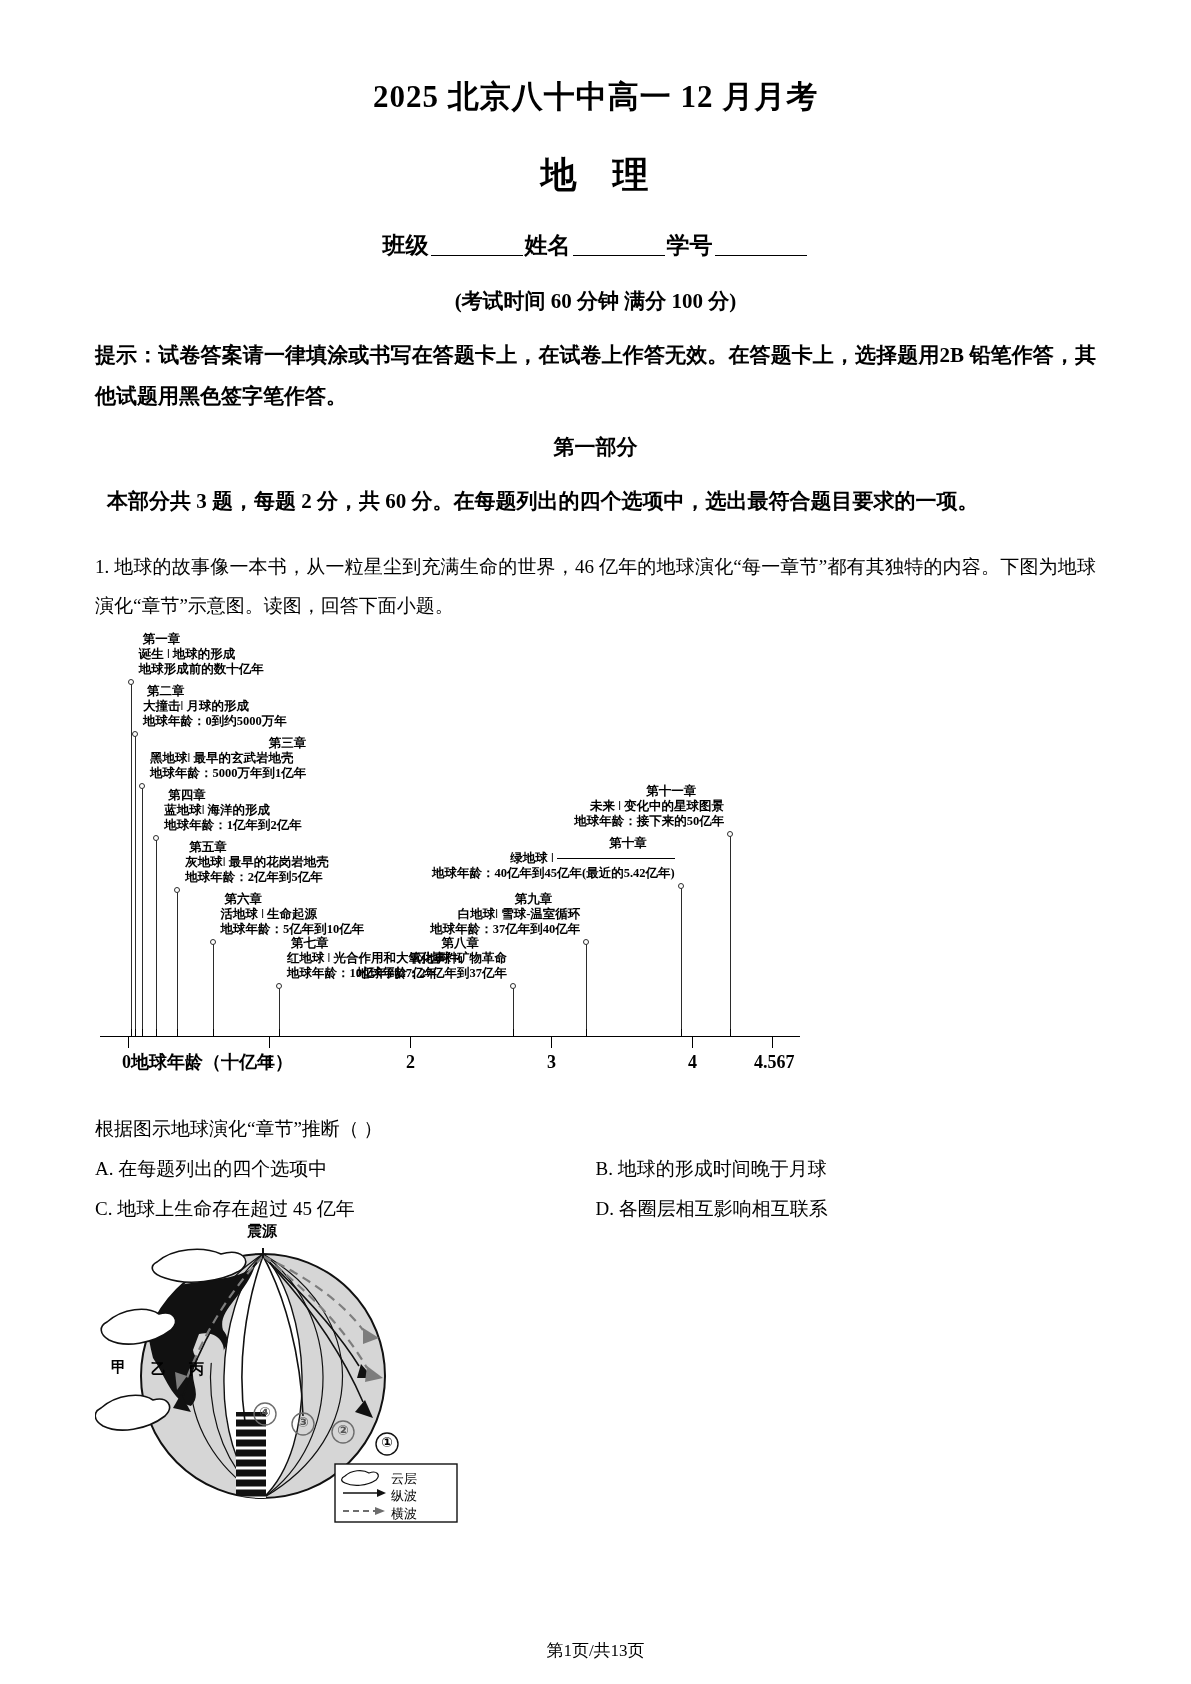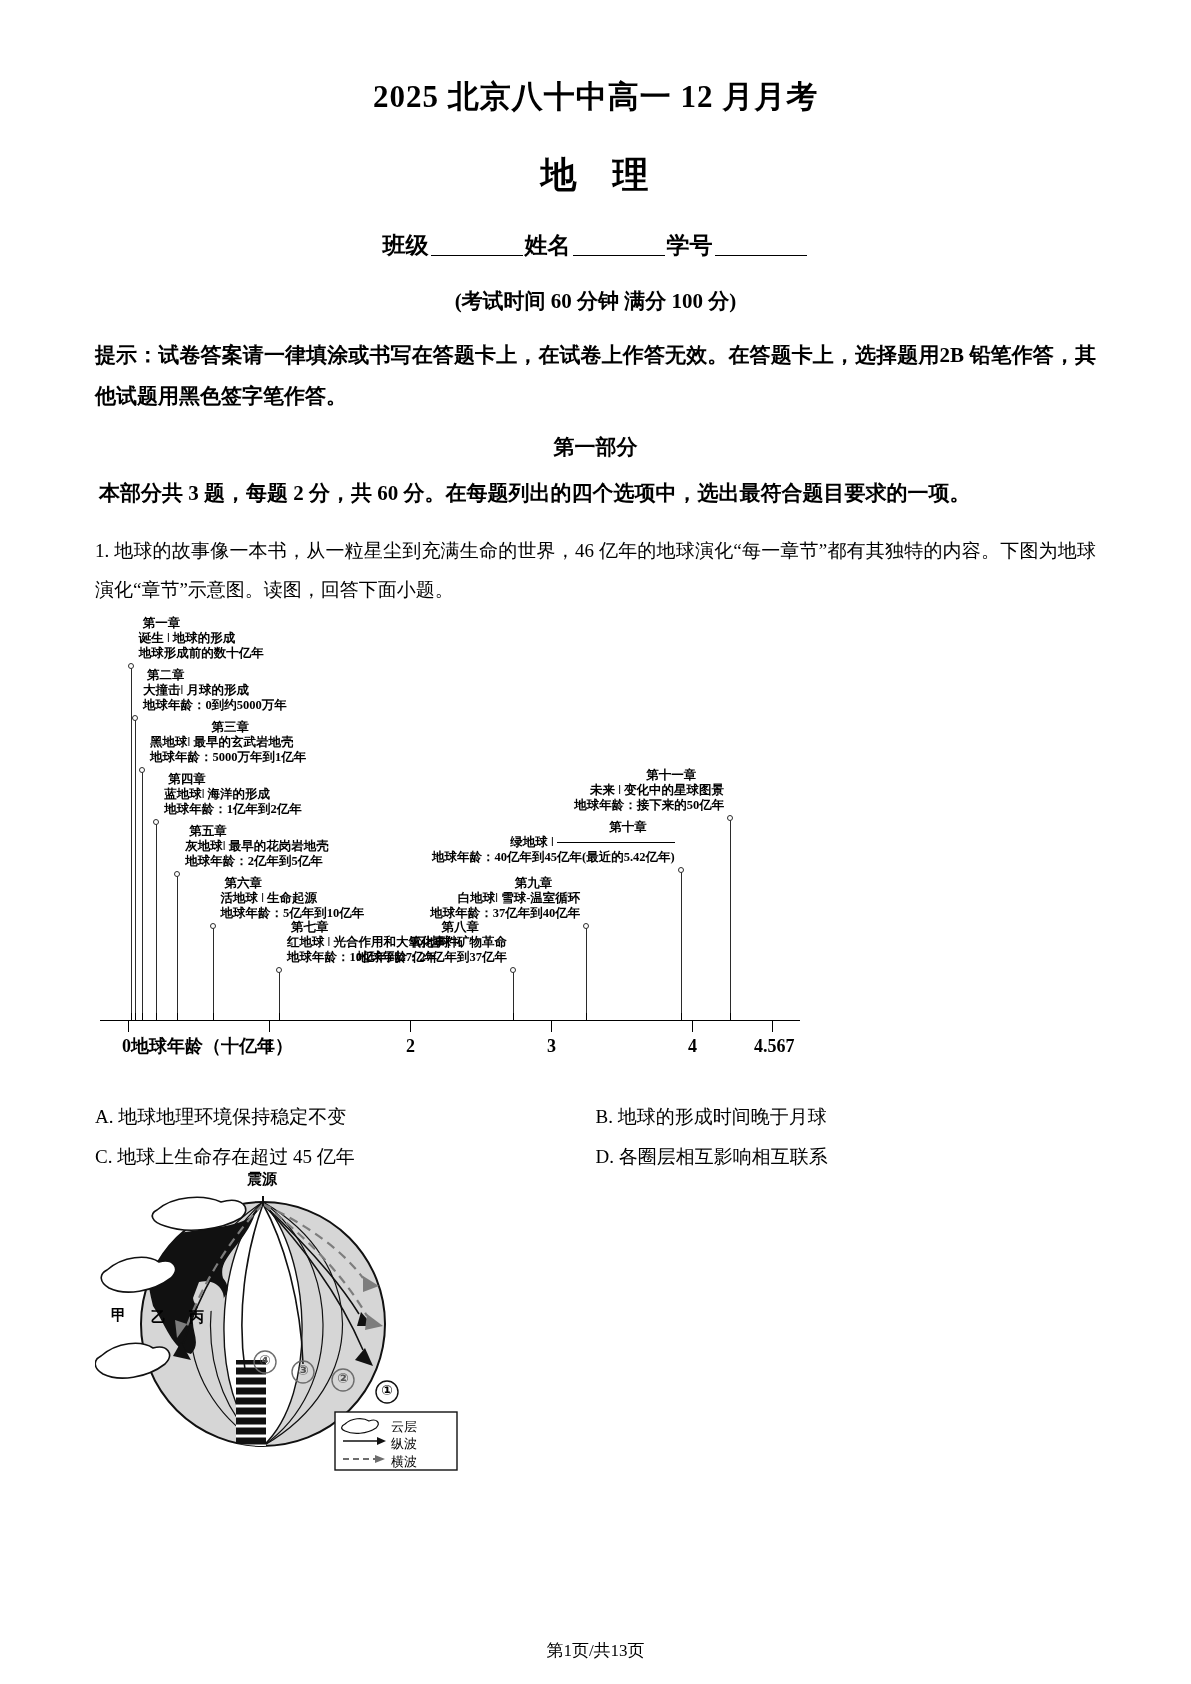--- a/index.html
+++ b/index.html
@@ -69,21 +69,21 @@
     text-align:center;
     font-size:21px;
     font-weight:bold;
     margin:0;
     padding-top:16px;
   }
   .part-desc{
     font-size:21px;
     font-weight:bold;
     line-height:1.95;
-    margin:4px;
+    margin:12px;
     padding-top:8px;
     text-align:justify;
   }
   .q-stem{
     font-size:19px;
     line-height:2.05;
     margin:0;
     padding-top:14px;
     text-align:justify;
   }
@@ -229,21 +229,21 @@
       <div class="stem" style="left: 35.0506px; top: 100px; height: 300px;"></div>
       <div class="dot" style="left: 32.0506px; top: 95px;"></div>
       <div class="lbl " style="left: 43.0506px; top: 48px;">
         <div style="text-align: left; padding-left: 4px;">第二章</div>
         <div>大撞击ǀ 月球的形成</div>
         <div>地球年龄：0到约5000万年</div>
       </div>
       <div class="stem" style="left: 42.1012px; top: 152px; height: 248px;"></div>
       <div class="dot" style="left: 39.1012px; top: 147px;"></div>
       <div class="lbl " style="left: 50.1012px; top: 100px;">
-        <div style="text-align: center; padding-left: 4px;">第三章</div>
+        <div style="text-align: right; padding-left: 4px;">第三章</div>
         <div>黑地球ǀ 最早的玄武岩地壳</div>
         <div>地球年龄：5000万年到1亿年</div>
       </div>
       <div class="stem" style="left: 56.2023px; top: 204px; height: 196px;"></div>
       <div class="dot" style="left: 53.2023px; top: 199px;"></div>
       <div class="lbl " style="left: 64.2023px; top: 152px;">
         <div style="text-align: left; padding-left: 4px;">第四章</div>
         <div>蓝地球ǀ 海洋的形成</div>
         <div>地球年龄：1亿年到2亿年</div>
       </div>
@@ -315,23 +315,24 @@
       <div class="tickmaj" style="left: 592.046px; top: 401px; height: 11px;"></div>
       <div class="tickmaj" style="left: 672px; top: 401px; height: 11px;"></div>
       <div class="axlab" style="left: 22px; top: 416px;">0地球年龄（十亿年）</div>
       <div class="axlab" style="left: 165.012px; top: 416px;">1</div>
       <div class="axlab" style="left: 306.023px; top: 416px;">2</div>
       <div class="axlab" style="left: 447.035px; top: 416px;">3</div>
       <div class="axlab" style="left: 588.046px; top: 416px;">4</div>
       <div class="axlab" style="left: 654px; top: 416px;">4.567</div>
     </div>
 
+  <p class="q-ask">根据图示地球演化“章节”推断（    ）</p>
 
   <div class="opts">
-    <div class="o">A. 地球地理环境保持稳定不变</div>
+    <div class="o">A. 在每题列出的四个选项中</div>
     <div class="o">B. 地球的形成时间晚于月球</div>
   </div>
   <div class="opts">
     <div class="o">C. 地球上生命存在超过 45 亿年</div>
     <div class="o">D. 各圈层相互影响相互联系</div>
   </div>
 
 
   <div class="fig2">
     <svg width="420" height="300" viewBox="0 0 420 300">

